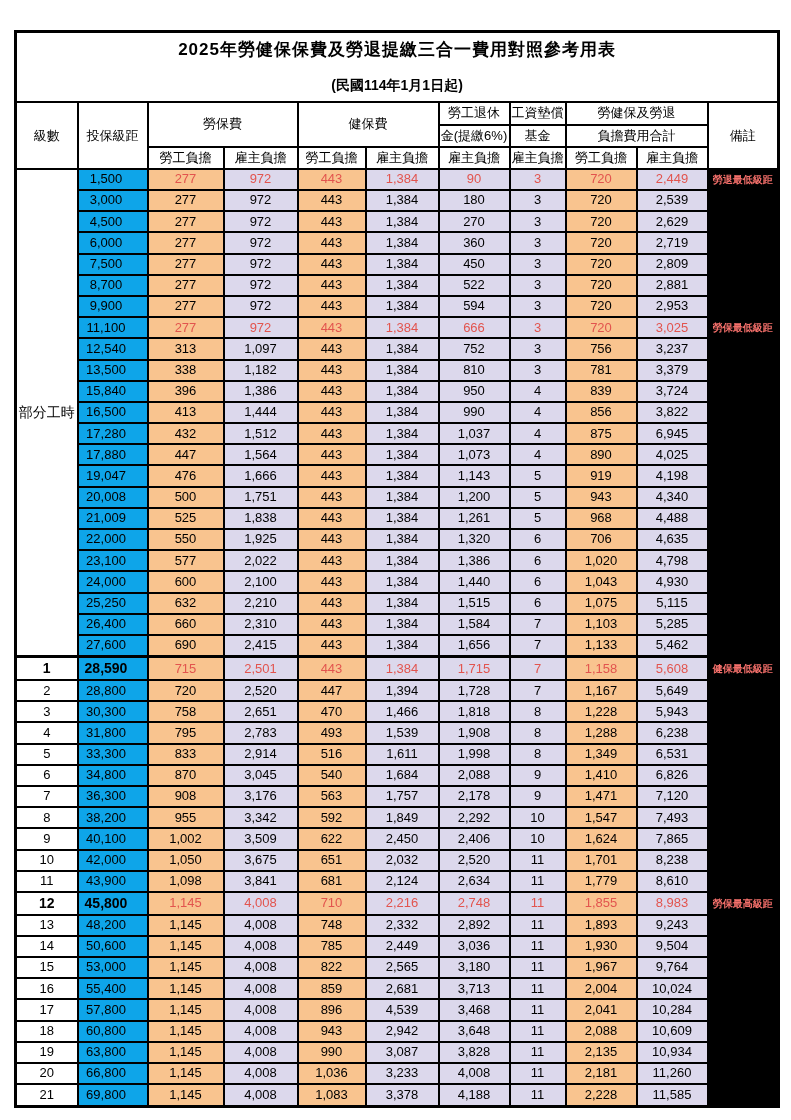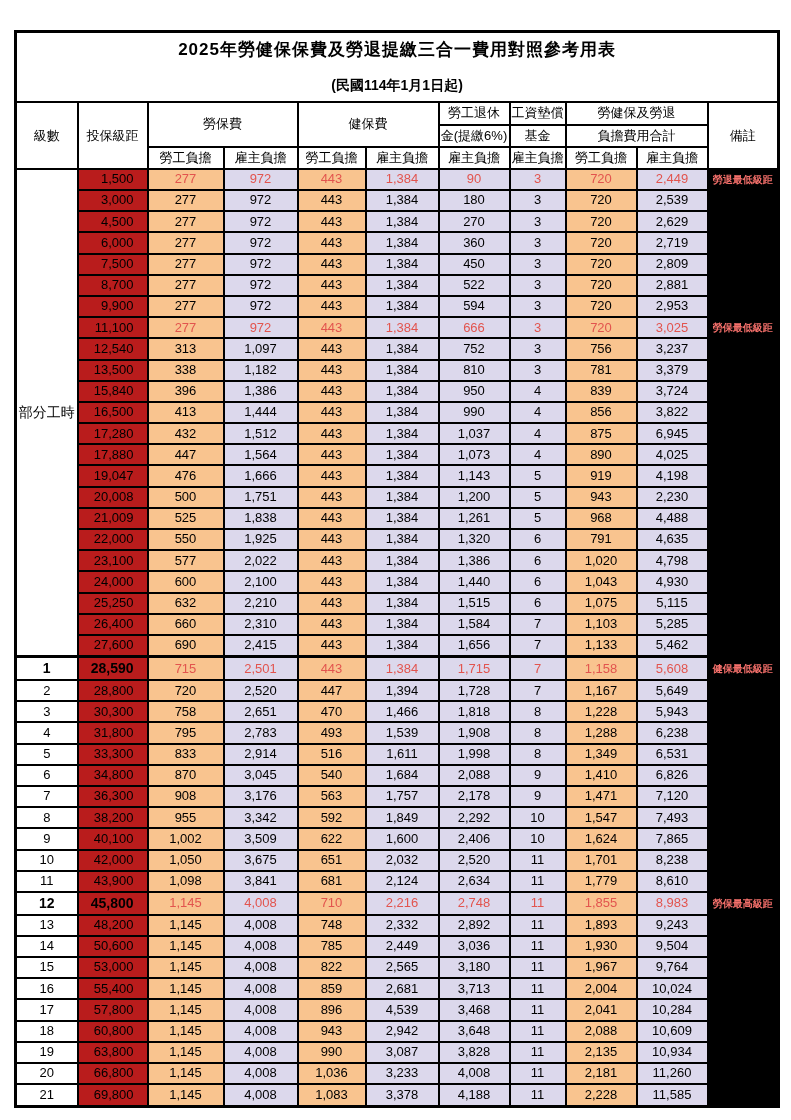--- a/index.html
+++ b/index.html
@@ -28,21 +28,21 @@
     line-height: 1.1;
   }
   .title-cell { height: 52px; background: #fff; }
   .title-main { font-size: 17px; font-weight: bold; letter-spacing: 1px; }
   .title-sub  { font-size: 14px; font-weight: bold; margin-top: 18px; }
   tr.hrow td { height: 17px; font-size: 13px; background: #fff; }
   .emp-bg { background: var(--orange); }
   .er-bg  { background: var(--lav); }
   .c-level   { background: #fff; }
   .c-parttime{ background: #fff; font-size: 14px; }
-  .c-bracket { background: #b91c1c; text-align: right; padding-right: 13px; }
+  .c-bracket { background: #0ea5e9; text-align: center; padding-right: 13px; }
   .c-val     { padding: 0; }
   .v-orange  { background: var(--orange); }
   .v-lav     { background: var(--lav); }
   .red  { color: var(--red); }
   .bold { font-weight: bold; font-size: 14px; }
   .c-note {
     background: #000000;
     font-size: 10px;
     font-weight: bold;
     color: var(--notered);
@@ -284,21 +284,21 @@
       </tr>
       <tr>
         <td class="c-bracket">20,008</td>
         <td class="c-val v-orange">500</td>
         <td class="c-val v-lav">1,751</td>
         <td class="c-val v-orange">443</td>
         <td class="c-val v-lav">1,384</td>
         <td class="c-val v-lav">1,200</td>
         <td class="c-val v-lav">5</td>
         <td class="c-val v-orange">943</td>
-        <td class="c-val v-lav">2,230</td>
+        <td class="c-val v-lav">4,340</td>
         <td class="c-note"></td>
       </tr>
       <tr>
         <td class="c-bracket">21,009</td>
         <td class="c-val v-orange">525</td>
         <td class="c-val v-lav">1,838</td>
         <td class="c-val v-orange">443</td>
         <td class="c-val v-lav">1,384</td>
         <td class="c-val v-lav">1,261</td>
         <td class="c-val v-lav">5</td>
@@ -307,21 +307,21 @@
         <td class="c-note"></td>
       </tr>
       <tr>
         <td class="c-bracket">22,000</td>
         <td class="c-val v-orange">550</td>
         <td class="c-val v-lav">1,925</td>
         <td class="c-val v-orange">443</td>
         <td class="c-val v-lav">1,384</td>
         <td class="c-val v-lav">1,320</td>
         <td class="c-val v-lav">6</td>
-        <td class="c-val v-orange">791</td>
+        <td class="c-val v-orange">706</td>
         <td class="c-val v-lav">4,635</td>
         <td class="c-note"></td>
       </tr>
       <tr>
         <td class="c-bracket">23,100</td>
         <td class="c-val v-orange">577</td>
         <td class="c-val v-lav">2,022</td>
         <td class="c-val v-orange">443</td>
         <td class="c-val v-lav">1,384</td>
         <td class="c-val v-lav">1,386</td>
@@ -481,21 +481,21 @@
         <td class="c-val v-orange">1,547</td>
         <td class="c-val v-lav">7,493</td>
         <td class="c-note"></td>
       </tr>
       <tr>
         <td class="c-level">9</td>
         <td class="c-bracket">40,100</td>
         <td class="c-val v-orange">1,002</td>
         <td class="c-val v-lav">3,509</td>
         <td class="c-val v-orange">622</td>
-        <td class="c-val v-lav">1,600</td>
+        <td class="c-val v-lav">2,450</td>
         <td class="c-val v-lav">2,406</td>
         <td class="c-val v-lav">10</td>
         <td class="c-val v-orange">1,624</td>
         <td class="c-val v-lav">7,865</td>
         <td class="c-note"></td>
       </tr>
       <tr>
         <td class="c-level">10</td>
         <td class="c-bracket">42,000</td>
         <td class="c-val v-orange">1,050</td>

